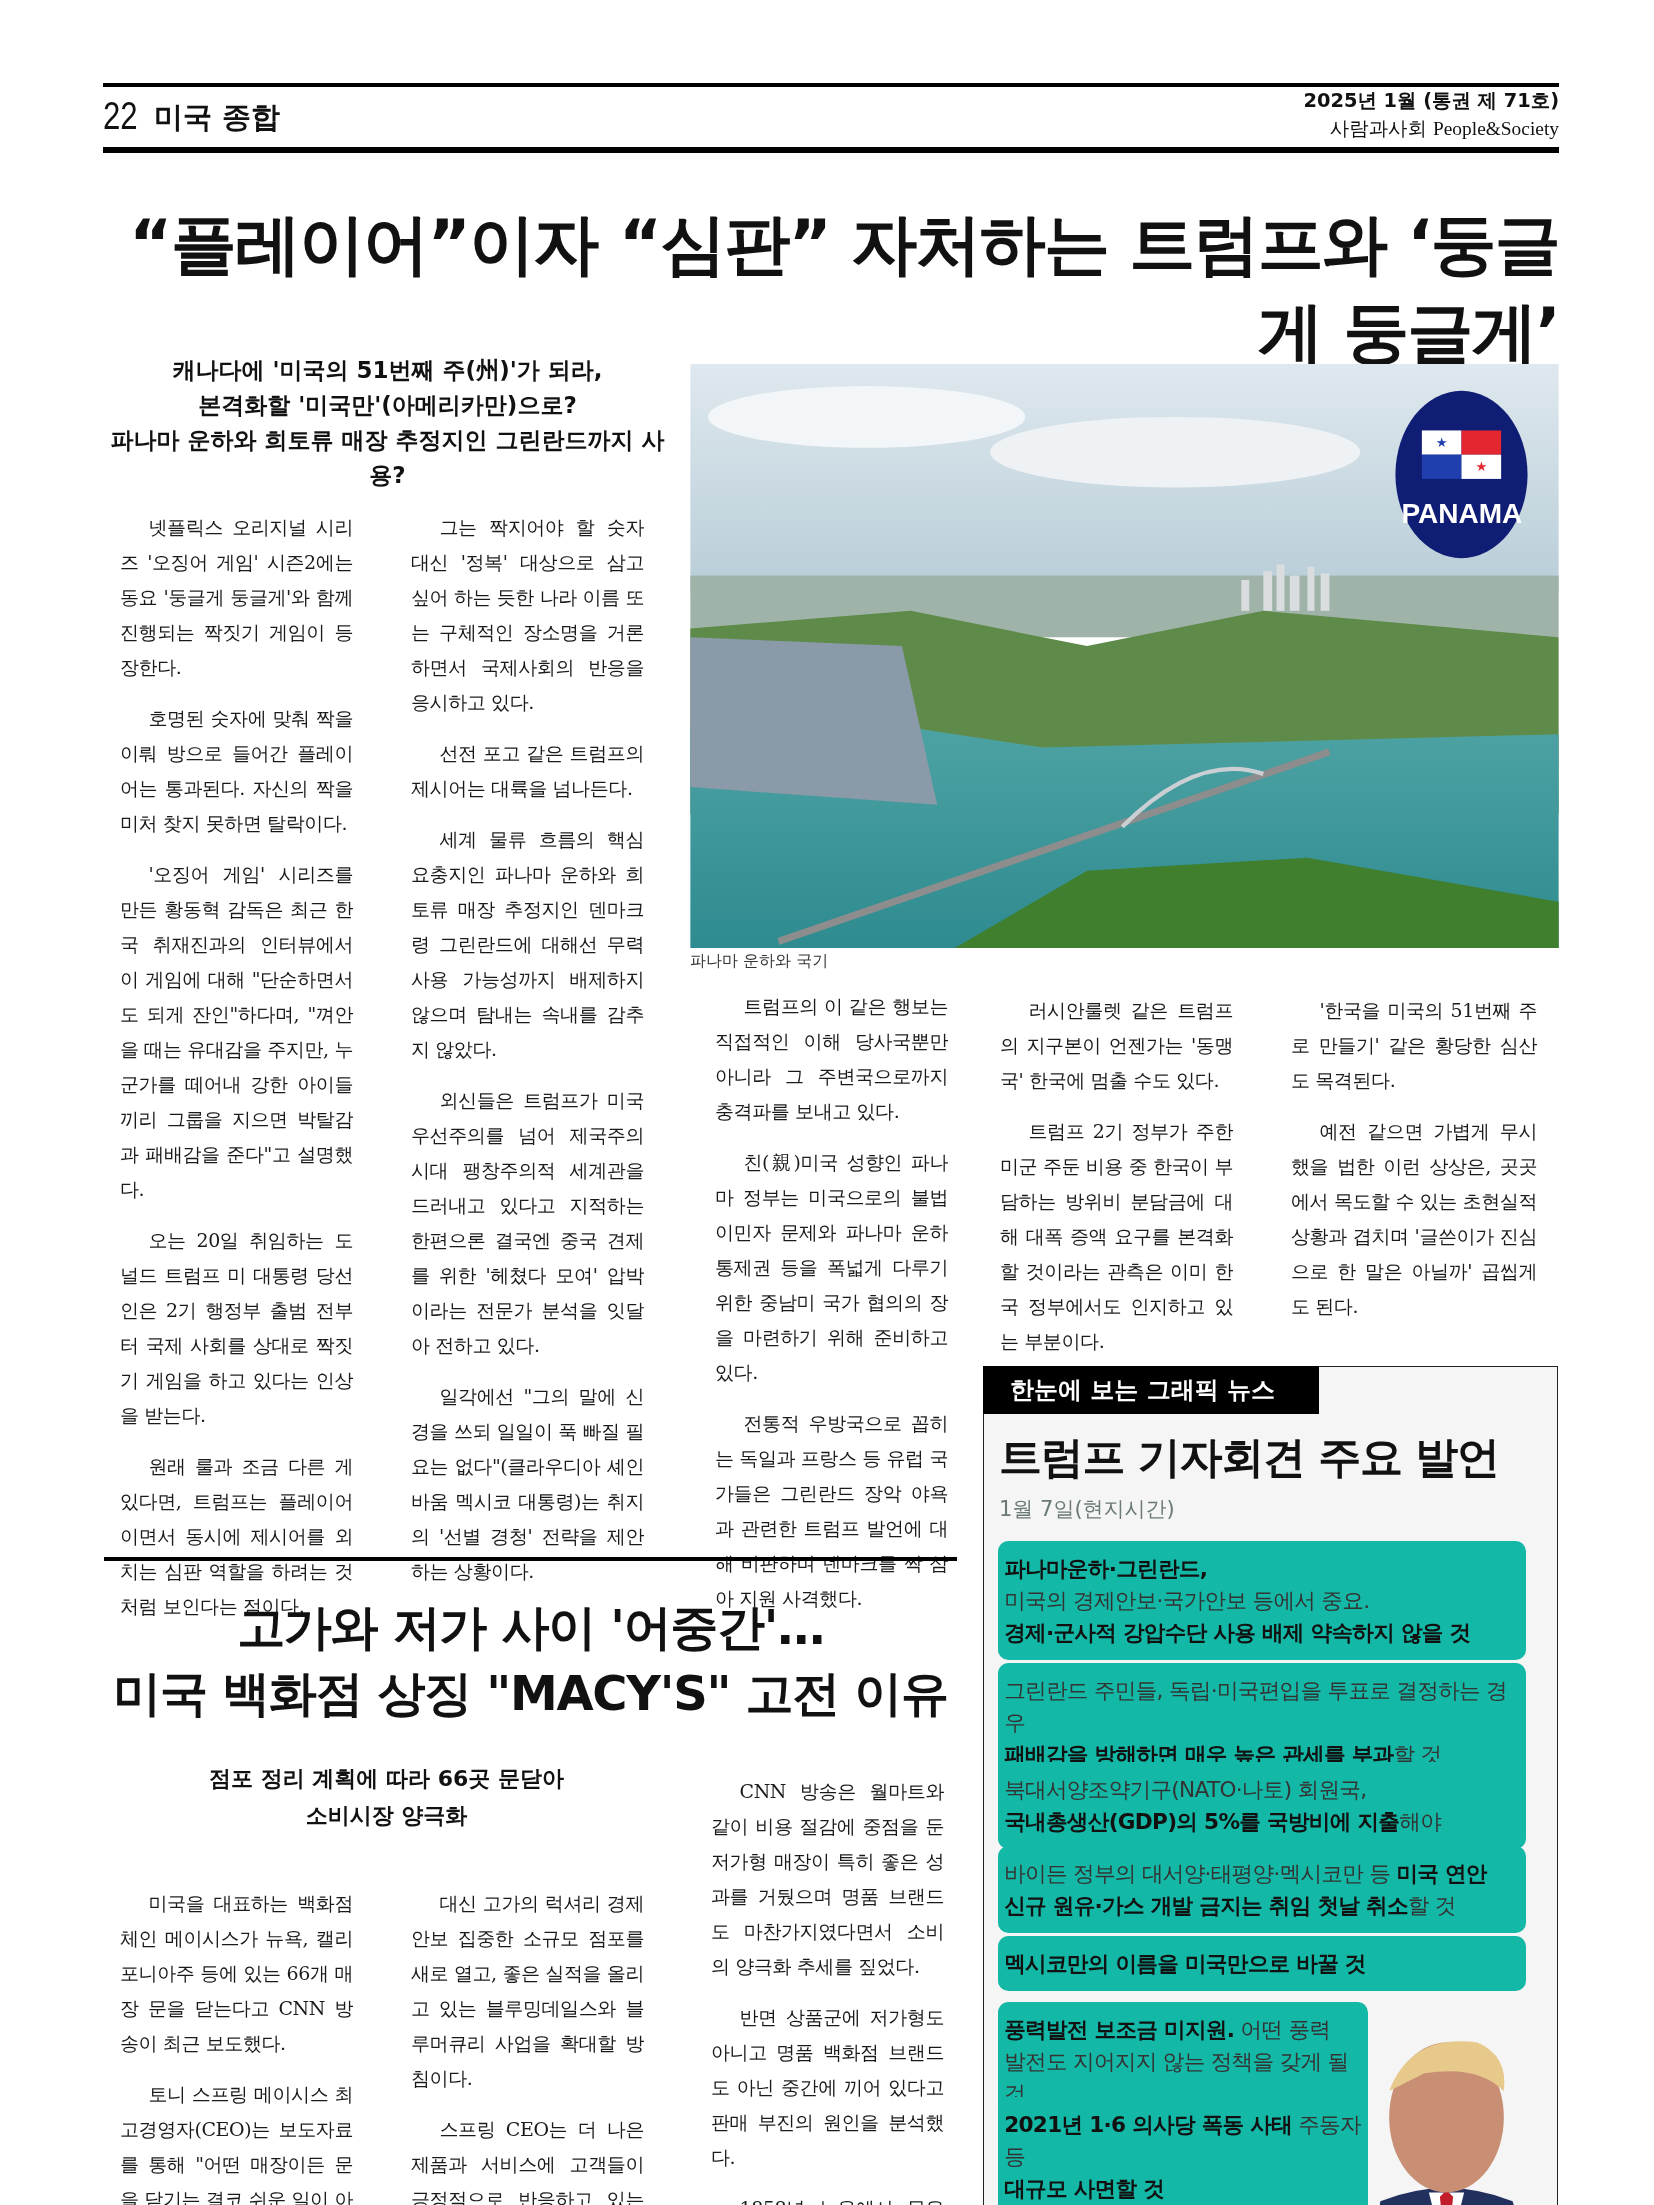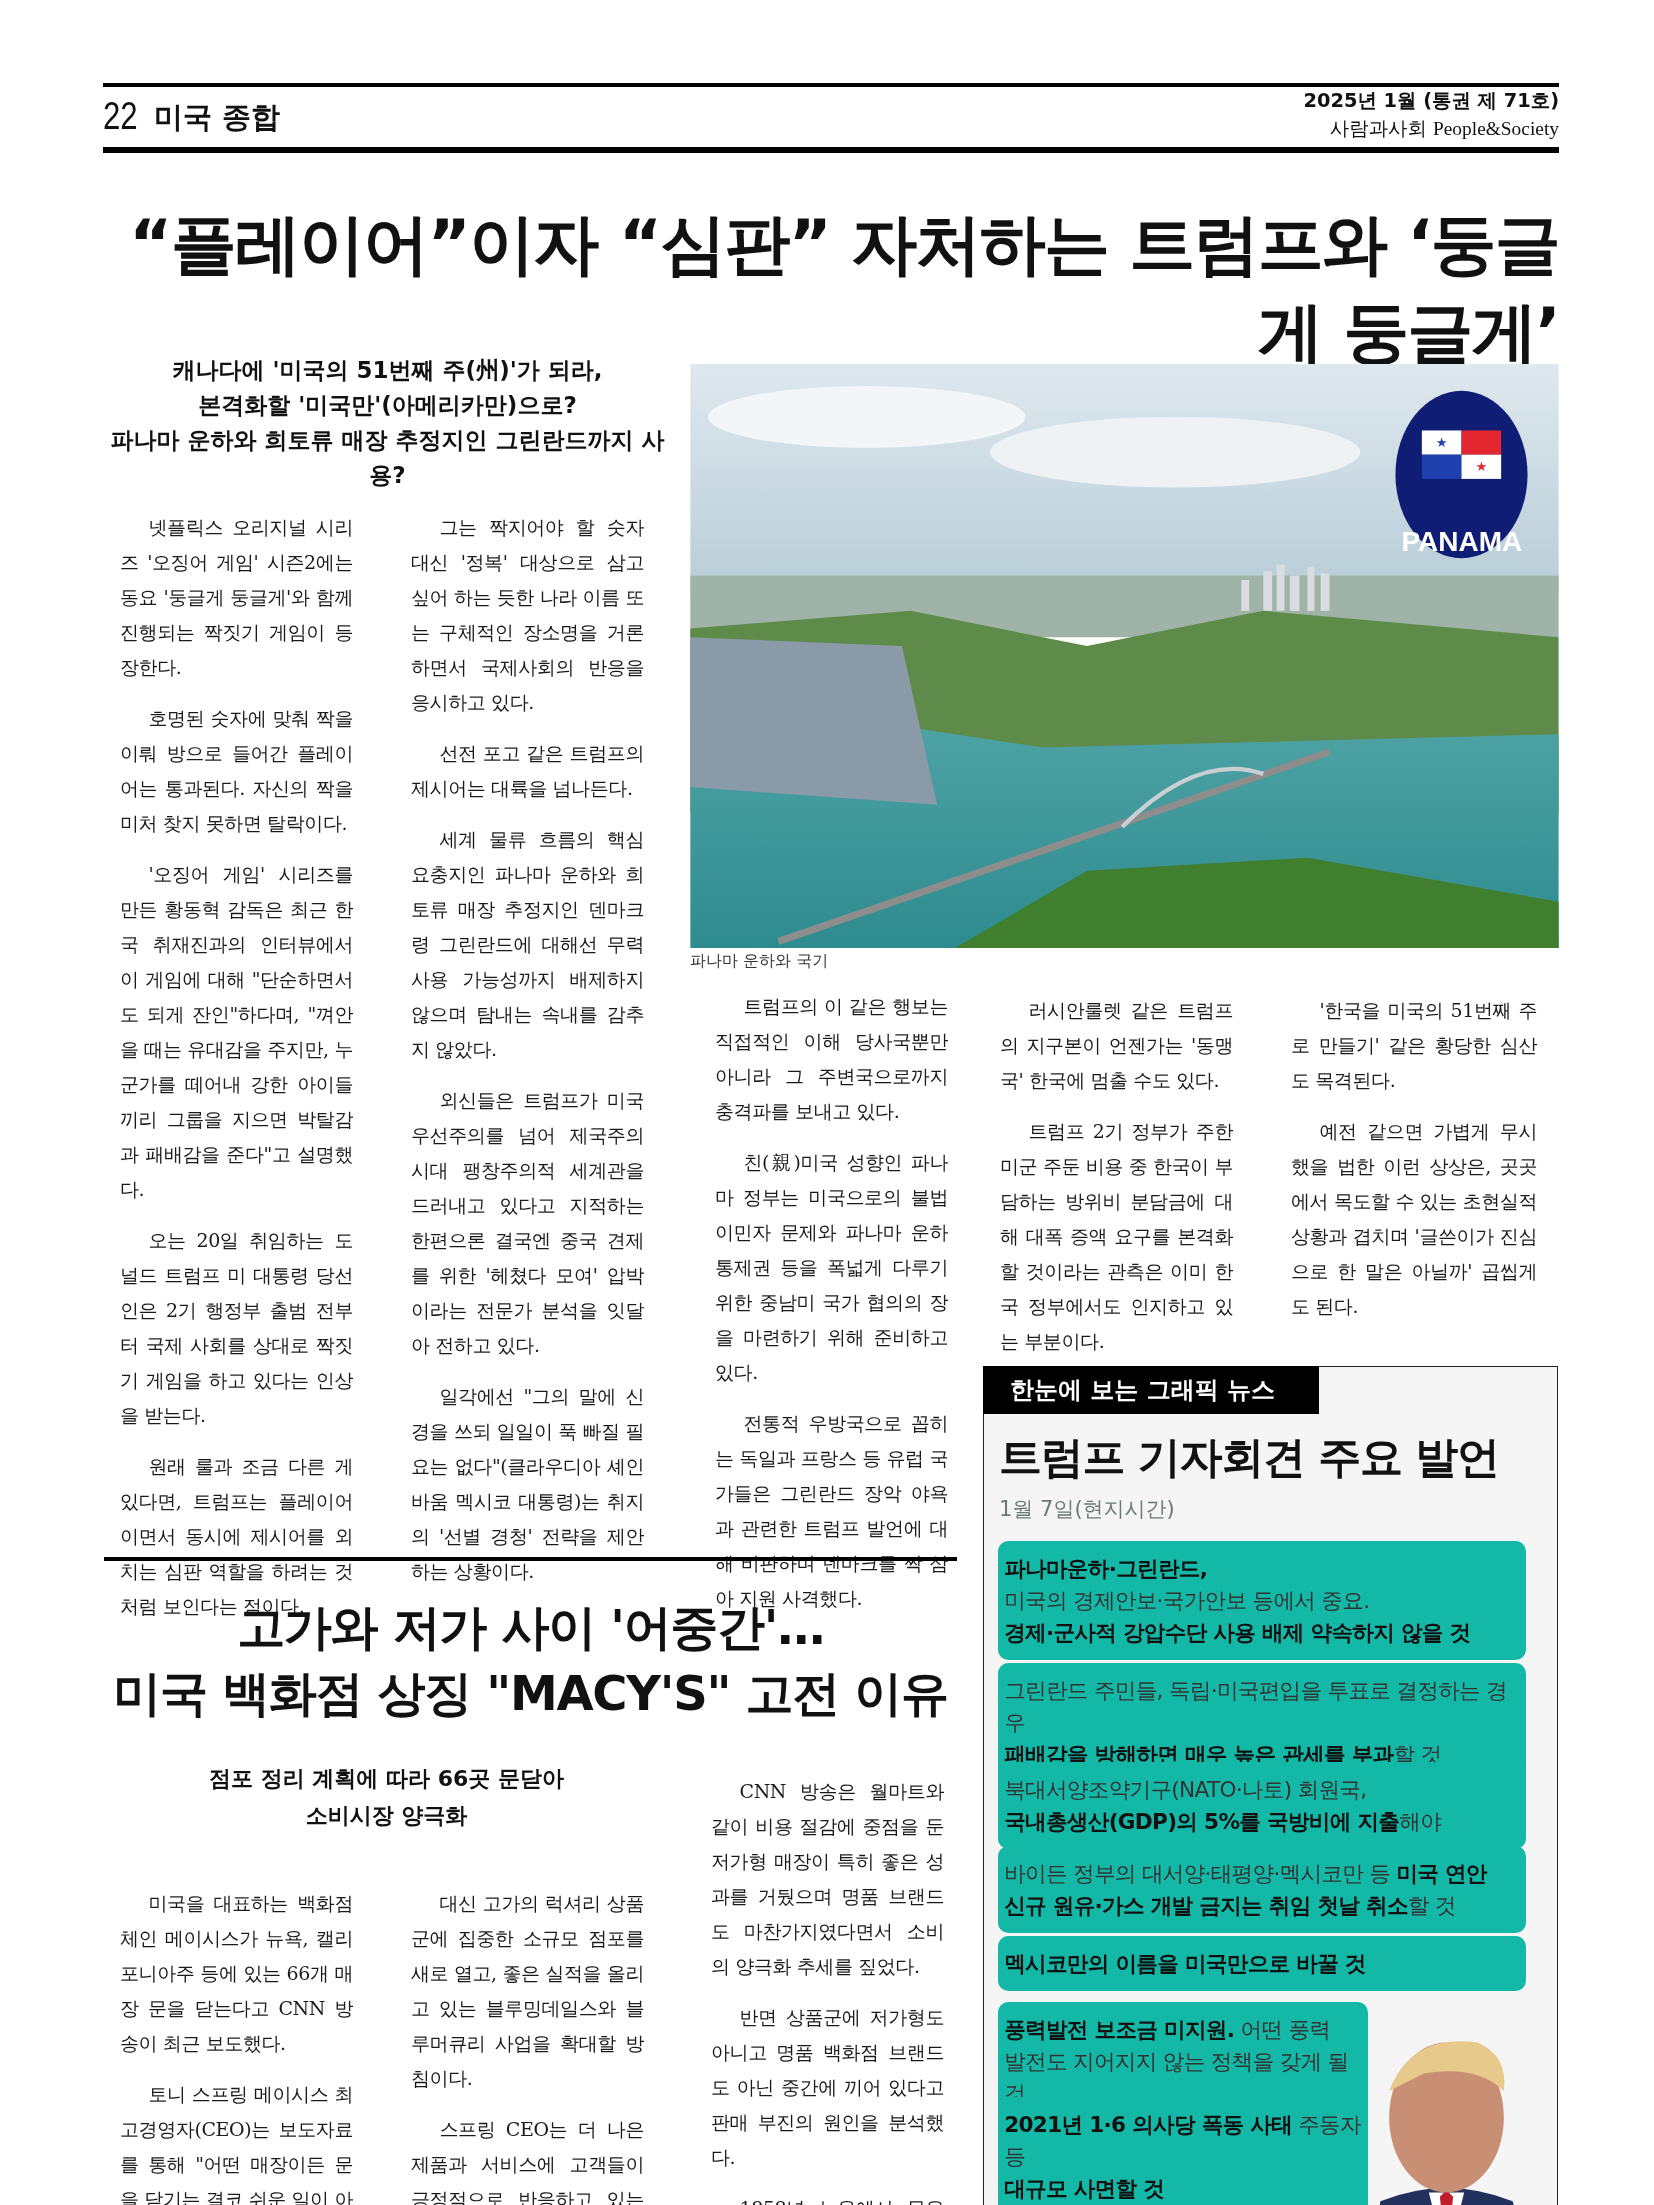--- a/index.html
+++ b/index.html
@@ -97,21 +97,21 @@
   <div class="abs" style="right:17.6px; top:17.6px; width:159px; height:185px;">
     <svg width="159" height="185" viewBox="0 0 360 420">
       <ellipse cx="180" cy="210" rx="150" ry="190" fill="#0f1d74"></ellipse>
       <rect x="90" y="110" width="90" height="55" fill="#ffffff"></rect>
       <rect x="180" y="110" width="90" height="55" fill="#e3262f"></rect>
       <rect x="90" y="165" width="90" height="55" fill="#1f3fae"></rect>
       <rect x="180" y="165" width="90" height="55" fill="#ffffff"></rect>
       <text x="135" y="147" font-size="30" fill="#1f3fae" text-anchor="middle">★</text>
       <text x="225" y="202" font-size="30" fill="#e3262f" text-anchor="middle">★</text>
     </svg>
-    <div class="abs" style="left:0; top:116px; width:159px; text-align:center; color:#fff; font-size:28px; font-weight:bold; font-family:'Liberation Sans', sans-serif;margin-top:28px;">PANAMA</div>
+    <div class="abs" style="left:0; top:116px; width:159px; text-align:center; color:#fff; font-size:28px; font-weight:bold; font-family:'Liberation Sans', sans-serif;">PANAMA</div>
   </div>
 </div>
 <div class="abs caption">파나마 운하와 국기</div>
 
 <div class="abs col c1">
   <p>넷플릭스 오리지널 시리즈 '오징어 게임' 시즌2에는 동요 '둥글게 둥글게'와 함께 진행되는 짝짓기 게임이 등장한다.</p>
   <p>호명된 숫자에 맞춰 짝을 이뤄 방으로 들어간 플레이어는 통과된다. 자신의 짝을 미처 찾지 못하면 탈락이다.</p>
   <p>'오징어 게임' 시리즈를 만든 황동혁 감독은 최근 한국 취재진과의 인터뷰에서 이 게임에 대해 "단순하면서도 되게 잔인"하다며, "껴안을 때는 유대감을 주지만, 누군가를 떼어내 강한 아이들끼리 그룹을 지으면 박탈감과 패배감을 준다"고 설명했다.</p>
   <p>오는 20일 취임하는 도널드 트럼프 미 대통령 당선인은 2기 행정부 출범 전부터 국제 사회를 상대로 짝짓기 게임을 하고 있다는 인상을 받는다.</p>
   <p>원래 룰과 조금 다른 게 있다면, 트럼프는 플레이어이면서 동시에 제시어를 외치는 심판 역할을 하려는 것처럼 보인다는 점이다.</p>
@@ -147,21 +147,21 @@
 <div class="abs subhead2">
   <div>점포 정리 계획에 따라 66곳 문닫아</div>
   <div>소비시장 양극화</div>
 </div>
 <div class="abs col m1">
   <p>미국을 대표하는 백화점 체인 메이시스가 뉴욕, 캘리포니아주 등에 있는 66개 매장 문을 닫는다고 CNN 방송이 최근 보도했다.</p>
   <p>토니 스프링 메이시스 최고경영자(CEO)는 보도자료를 통해 "어떤 매장이든 문을 닫기는 결코 쉬운 일이 아니다"라면서 블루밍데일스와 블루머큐리 등 고급 브랜드로 부유층을 공략하는 새 전략에 따라 이번에 폐쇄하는 매장은 생산성이 낮은 곳이라고 밝혔다.</p>
 
 </div>
 <div class="abs col m2">
-  <p>대신 고가의 럭셔리 상품군에 집중한 소규모 점포를 새로 열고, 좋은 실적을 올리고 있는 블루밍데일스와 블루머큐리 사업을 확대할 방침이다.</p>
+  <p>대신 고가의 럭셔리 경제안보 집중한 소규모 점포를 새로 열고, 좋은 실적을 올리고 있는 블루밍데일스와 블루머큐리 사업을 확대할 방침이다.</p>
   <p>스프링 CEO는 더 나은 제품과 서비스에 고객들이 긍정적으로 반응하고 있는 매장에 자원을 집중하고 우선적으로 투자하기 위해 생산성이 낮은 메이시스 매장들은 폐쇄하고 있다고 설명했다.</p>
 
 </div>
 <div class="abs col m3">
   <p>CNN 방송은 월마트와 같이 비용 절감에 중점을 둔 저가형 매장이 특히 좋은 성과를 거뒀으며 명품 브랜드도 마찬가지였다면서 소비의 양극화 추세를 짚었다.</p>
   <p>반면 상품군에 저가형도 아니고 명품 백화점 브랜드도 아닌 중간에 끼어 있다고 판매 부진의 원인을 분석했다.</p>
   <p>1858년 뉴욕에서 문을 연 메이시스는 한때 800여개 매장을 운영하며 세계 최대 백화점 체인으로 평가받았지만, 저가형 매장의 등장과 다양한 소비 패턴의 추세를 따라잡지 못해 고전을 면치 못하고 있다. 일부 행동주의 투자자들도 변화를 촉구하고 있다고 CNN 방송은 전했다.</p>
 
 </div>
 

